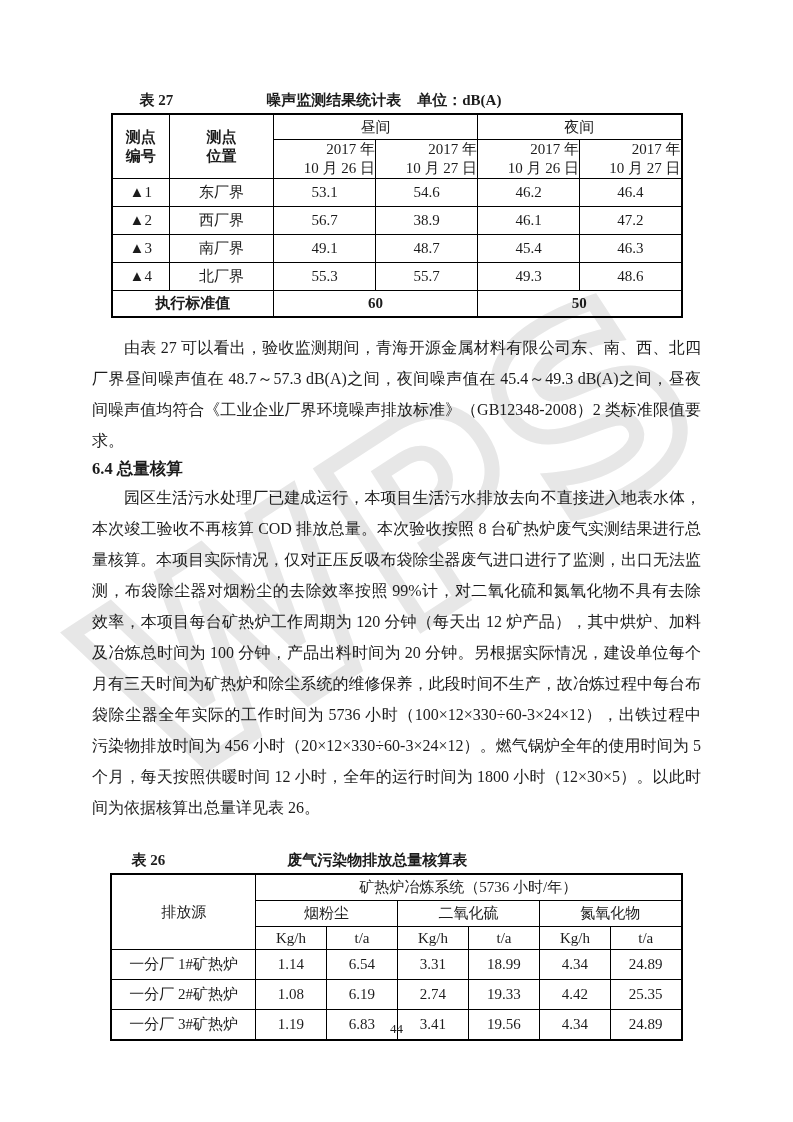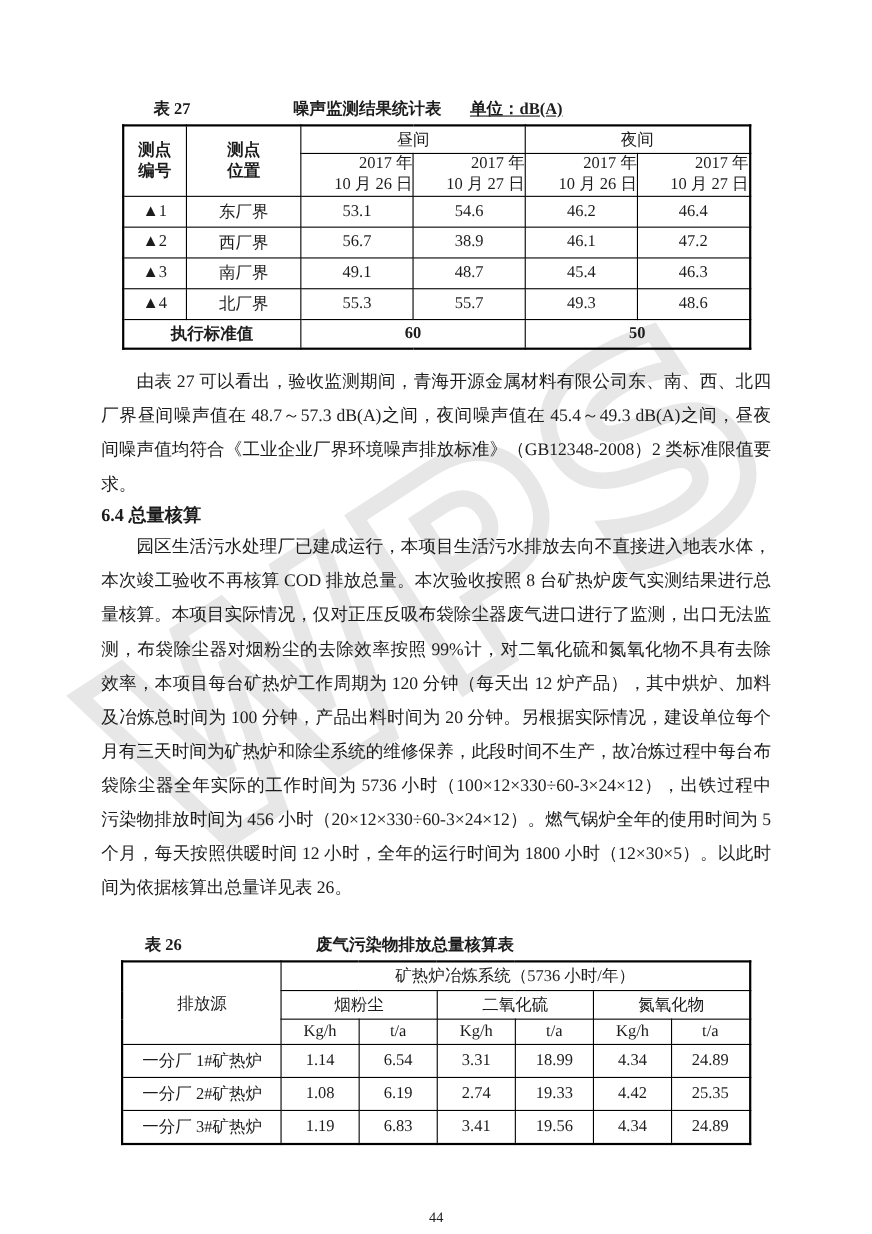--- a/index.html
+++ b/index.html
@@ -33,21 +33,21 @@
   
   .tbl-caption{
     width:570px;margin:0 auto;
     display:flex;align-items:center;
     font-size:15px;font-weight:bold;line-height:25px;height:25px;
     white-space:nowrap;
   }
   .cap27{margin-top:88px;}
   .cap27 .cap-label{margin-left:28px;}
   .cap27 .cap-title{margin-left:93px;}
-  .cap27 .cap-unit{margin-left:26px;text-decoration:underline;}
+  .cap27 .cap-unit{margin-left:16px;}
   .cap26{margin-top:25px;}
   .cap26 .cap-label{margin-left:20px;}
   .cap26 .cap-title{margin-left:122px;}
   
   table.doc{
     width:570px;margin:0 auto;
     border-collapse:collapse;
     table-layout:fixed;
     font-size:15px;
     color:#1c1c1c;
@@ -75,21 +75,21 @@
     font-size:16px;line-height:31px;
     text-align:justify;
     text-indent:2em;
   }
   .p1{margin-top:14px;}
   .sec-heading{
     margin:0;
     font-size:16.5px;font-weight:bold;line-height:26px;
   }
   .page-number{
-    position:absolute;left:0;top:1099px;width:100%;
+    position:absolute;left:0;top:1021px;width:100%;
     text-align:center;font-size:13px;z-index:1;
   }
 </style>
 </head>
 <body>
 
 <div class="page">
 
   <div class="watermark">WPS</div>
 

